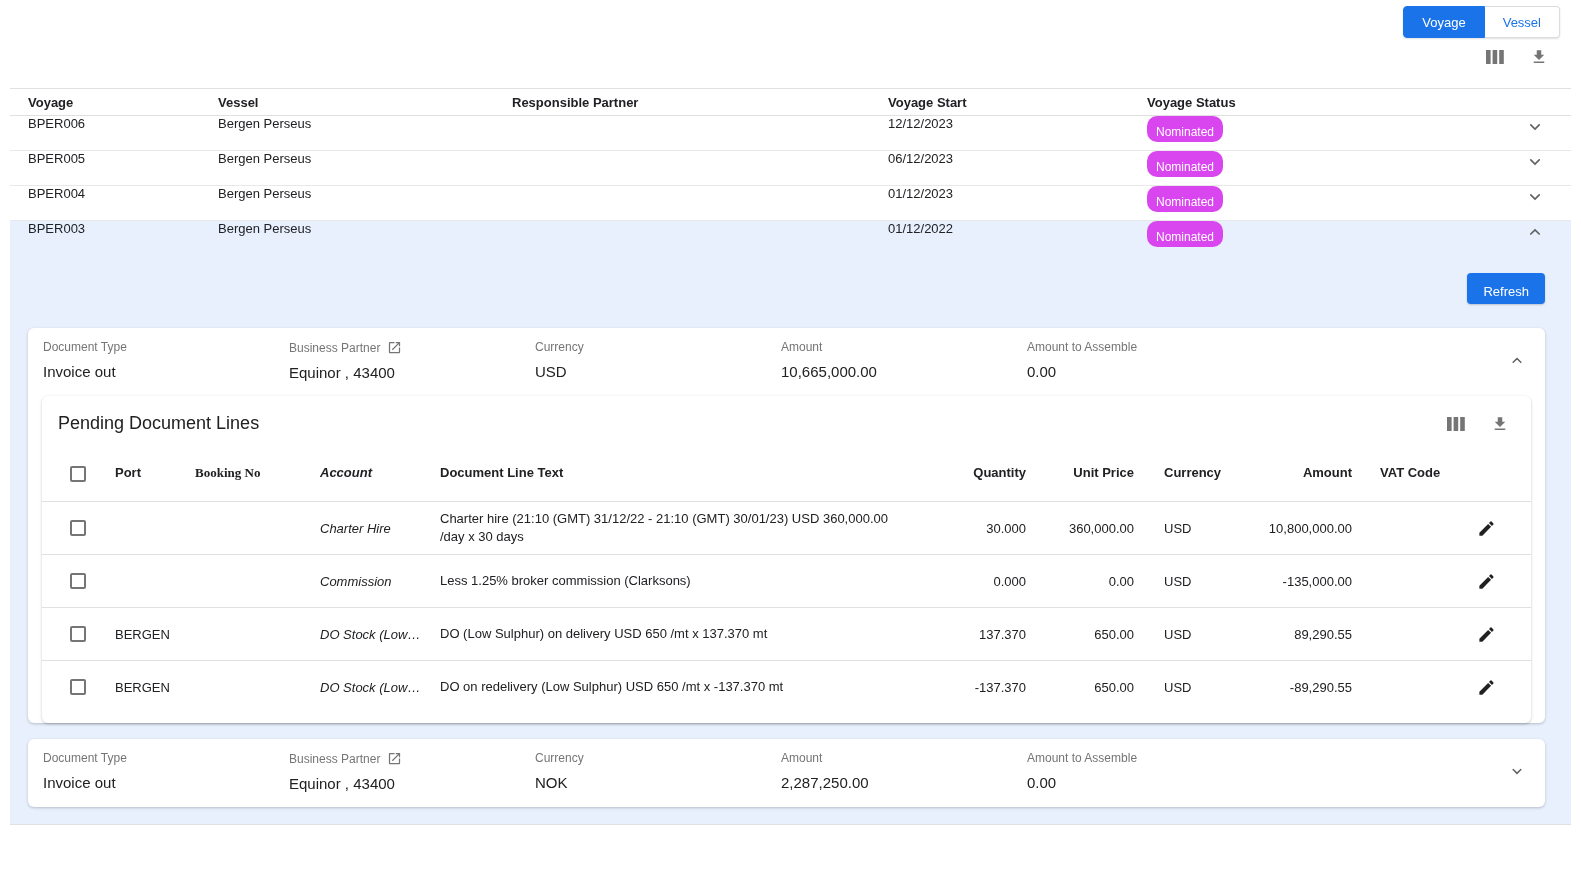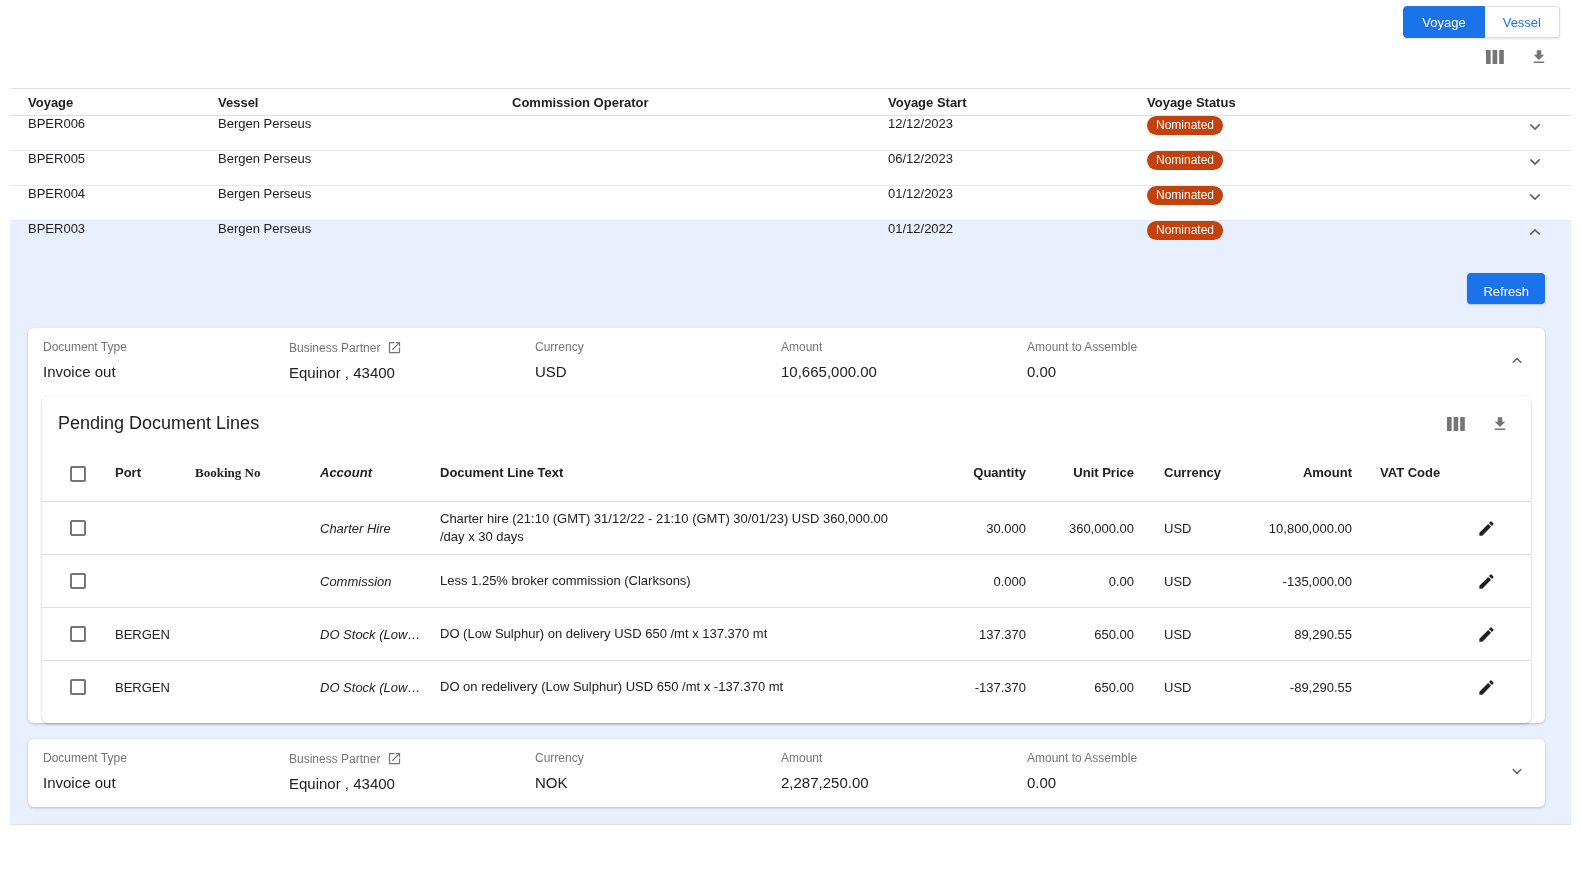--- a/index.html
+++ b/index.html
@@ -23,21 +23,21 @@
   .vhead { display: flex; align-items: center; height: 28px; border-top: 1px solid #e0e0e0; border-bottom: 1px solid #e0e0e0; font-weight: 700; }
   .vrow { display: flex; align-items: flex-start; height: 35px; border-bottom: 1px solid #e8e8e8; cursor: pointer; }
   .vrow.selected { background: #e8f0fe; border-bottom-color: transparent; }
   .cell { white-space: nowrap; overflow: hidden; }
   .c-voyage   { width: 208px; padding-left: 18px; }
   .c-vessel   { width: 294px; }
   .c-operator { width: 376px; }
   .c-start    { width: 259px; }
   .c-status   { width: 290px; }
   .c-chev     { flex: 1; display: flex; justify-content: flex-end; padding-right: 25px; }
-  .badge { display: inline-block; background: #c2410c; color: #ffffff; font-size: 12px; padding: 3px 9px 4px; border-radius: 10px; line-height: 1; }
+  .badge { display: inline-block; background: #d946ef; color: #ffffff; font-size: 12px; padding: 10px 9px 4px; border-radius: 10px; line-height: 1; }
   
   .expanded { background: #e8f0fe; margin: 0 10px; padding: 17px 26px 17px 18px; }
   .refresh-row { display: flex; justify-content: flex-end; margin-bottom: 24px; }
   .refresh-btn { background: #1a73e8; color: #fff; border: none; border-radius: 4px; height: 31px; padding: 11px 16px; font-size: 13px; font-family: inherit; cursor: pointer; box-shadow: 0 1px 2px rgba(0,0,0,.2); }
   .doc-card { background: #ffffff; border-radius: 6px; box-shadow: 0 1px 3px rgba(0,0,0,.22); }
   .doc-card + .doc-card { margin-top: 15px; }
   .doc-summary { display: flex; padding: 12px 16px 15px 15px; position: relative; cursor: pointer; }
   .ds-col { width: 246px; }
   .ds-label { font-size: 12px; color: #757575; margin-bottom: 9px; display: flex; align-items: center; gap: 7px; }
   .ds-value { font-size: 15px; color: #212121; }
@@ -87,21 +87,21 @@
           <path d="M19 9h-4V3H9v6H5l7 7 7-7zM5 18v2h14v-2H5z"></path>
         </svg>
     </span>
   </div>
 </div>
 
 <div class="vtable">
   <div class="vhead">
     <div class="cell c-voyage">Voyage</div>
     <div class="cell c-vessel">Vessel</div>
-    <div class="cell c-operator">Commission Operator</div>
+    <div class="cell c-operator">Responsible Partner</div>
     <div class="cell c-start">Voyage Start</div>
     <div class="cell c-status">Voyage Status</div>
     <div class="cell c-chev"></div>
   </div>
 
   <div class="vrow">
     <div class="cell c-voyage">BPER006</div>
     <div class="cell c-vessel">Bergen Perseus</div>
     <div class="cell c-operator"></div>
     <div class="cell c-start">12/12/2023</div>

